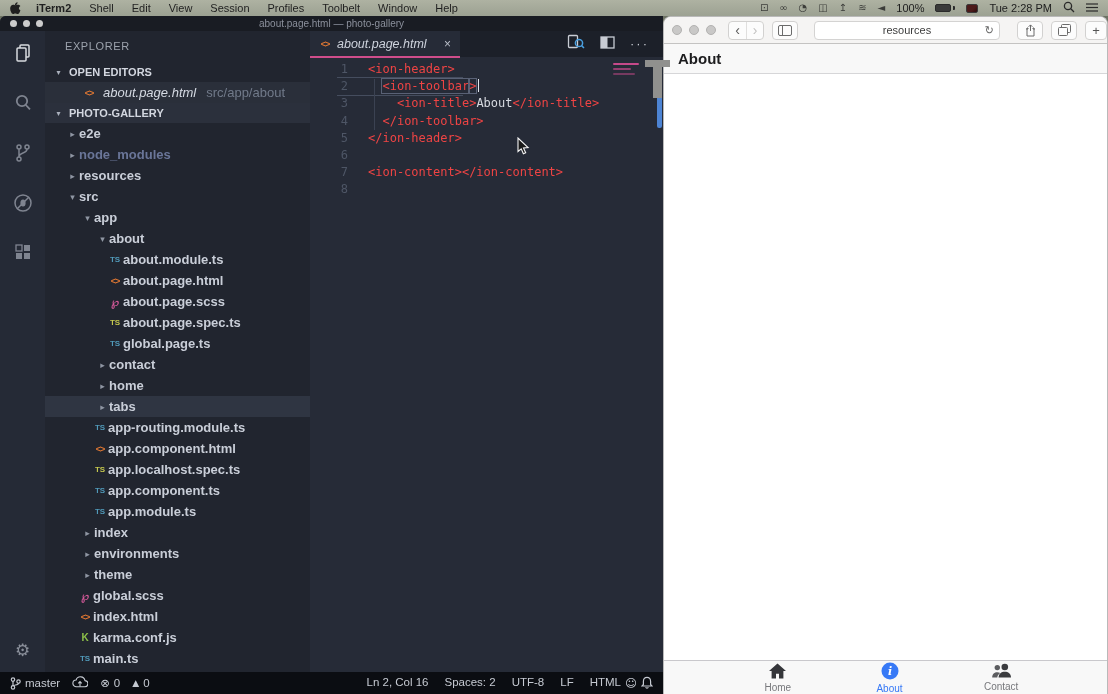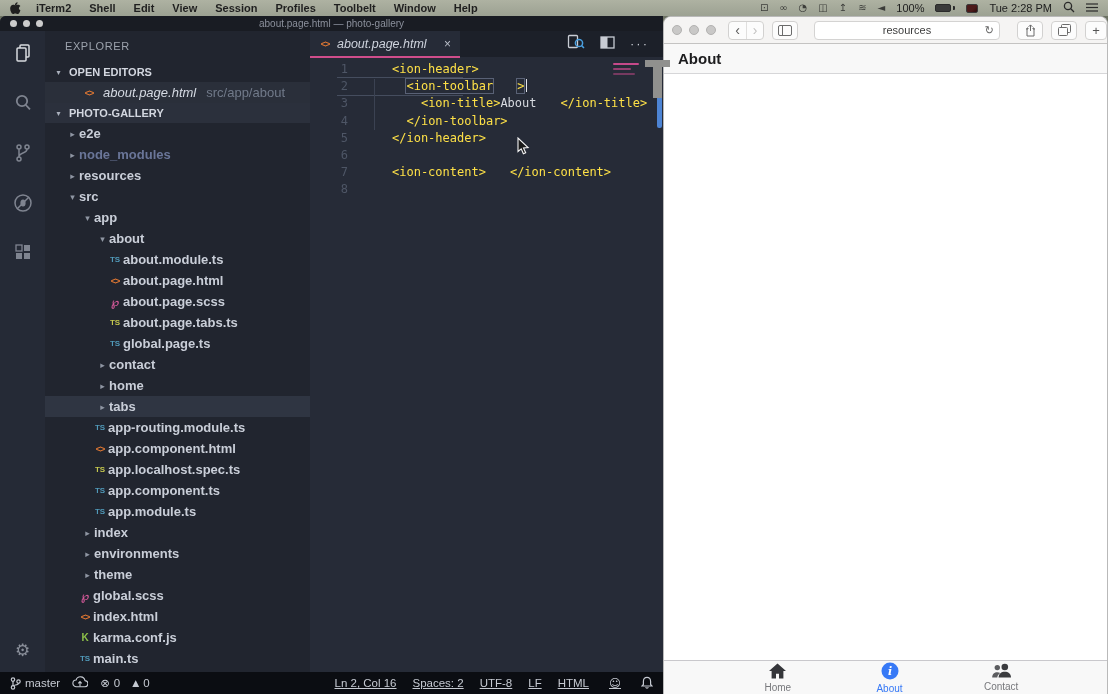--- a/index.html
+++ b/index.html
@@ -6,21 +6,21 @@
   html,body { width:1108px; height:694px; overflow:hidden; background:#6d7263;
     font-family:"Liberation Sans", sans-serif; }
   .stage { position:relative; width:1108px; height:694px; }
 
   
   .menubar { position:absolute; left:0; top:0; width:1108px; height:16px;
     background:linear-gradient(#aeb2a2,#9ca192); display:flex; align-items:center;
     padding:0 10px; font-size:11px; color:#1f1f1f; z-index:5; }
   .mb-left { display:flex; align-items:center; gap:0; }
   .apple { margin-right:6px; display:flex; align-items:center; }
-  .mb-item { padding:0 9px; white-space:nowrap;font-weight:bold; }
+  .mb-item { padding:0 9px; white-space:nowrap; }
   .mb-item.bold { font-weight:bold; }
   .mb-right { margin-left:auto; display:flex; align-items:center; gap:11px; }
   .mb-ic { font-size:10px; color:#222; opacity:.8; line-height:16px; }
   .mb-batt { display:flex; align-items:center; gap:2px; }
   .batt-body { width:16px; height:8px; border:1px solid #2a2a2a; border-radius:2px;
     background:#3a3a3a; }
   .batt-tip { width:2px; height:4px; background:#2a2a2a; border-radius:0 1px 1px 0; }
   .flag { width:12px; height:9px; border-radius:2px;
     background:linear-gradient(135deg,#4c1a1a 60%,#2a0d0d); border:1px solid #3a3a3a; }
   .mb-clock { font-size:11px; color:#1d1d1d; }
@@ -75,38 +75,38 @@
   .tab-name { font-style:italic; }
   .tab-close { margin-left:auto; color:#b9bec8; font-size:12px; }
   .tab-actions { margin-left:auto; display:flex; align-items:center; gap:15px; padding-right:14px; }
   .dots3 { color:#c8ccd4; font-size:13px; letter-spacing:2px; line-height:10px; }
 
   .codearea { flex:1; position:relative; font-family:"DejaVu Sans Mono", monospace;
     font-size:12px; padding-top:4px; overflow:hidden; }
   .cline { display:flex; height:17.2px; line-height:17.2px; position:relative; }
   .lnum { width:38px; text-align:right; color:#4e5666; flex:none; }
   .lcontent { white-space:pre; padding-left:20px; color:#d7dae0; }
-  .seg.t { color:#fde047;margin-left:24px; }
+  .seg.t { color:#ef4444; }
   .seg.b { box-shadow:0 0 0 1px #596175; }
   .caret-bar { display:inline-block; width:1px; height:13px; background:#e2e6ee;
     vertical-align:-2px; margin-left:2px; }
   .cline.cur::before, .cline.cur::after { content:""; position:absolute; left:27px;
     width:126px; border-top:1px solid #454d5e; }
   .cline.cur::before { top:-1px; } .cline.cur::after { bottom:-1px; }
   .iguide { position:absolute; left:64px; top:22px; width:1px; height:51px; background:#3b4252; }
   .mmap { position:absolute; right:18px; top:6px; width:32px; }
   .mmap i { display:block; height:2px; margin-bottom:3px; background:#c6498a; border-radius:1px; }
   .bluebar { position:absolute; right:1px; top:31px; width:5px; height:40px;
     background:#4d84d4; border-radius:2px; }
 
   .vsc-statusbar { height:22px; background:#0b0d12; flex:none; display:flex;
     align-items:center; color:#c6cad2; font-size:11.5px; padding:0 10px; }
   .sbL { display:flex; align-items:center; gap:12px; }
   .sbL .grp { display:flex; align-items:center; gap:4px; }
-  .sbR { margin-left:auto; display:flex; align-items:center; gap:20px;text-decoration:underline; }
+  .sbR { margin-left:auto; display:flex; gap:4px; }
   .glyph { font-family:"DejaVu Sans", sans-serif; }
 
   
   .safari { position:absolute; left:663px; top:16px; width:445px; height:678px;
     background:#fff; border:1px solid #b9b9b9; border-bottom:none;
     border-radius:8px 8px 0 0; overflow:hidden; display:flex; flex-direction:column; z-index:3; }
   .saf-toolbar { height:27px; background:#f5f4f3; border-bottom:1px solid #c4c3c2;
     flex:none; display:flex; align-items:center; padding:0 8px; gap:8px; }
   .saf-dots { display:flex; gap:7px; margin-right:4px; }
   .saf-dot { width:10px; height:10px; border-radius:50%; background:#c9c8c7; border:1px solid #b3b2b1; }
@@ -279,21 +279,21 @@
             <div class="tree-row" style="padding-left:62px">
               <span class="fic html">&lt;&gt;</span>
               <span class="tlabel">about.page.html</span>
             </div>
             <div class="tree-row" style="padding-left:62px">
               <span class="fic scss">℘</span>
               <span class="tlabel">about.page.scss</span>
             </div>
             <div class="tree-row" style="padding-left:62px">
               <span class="fic ts-spec">TS</span>
-              <span class="tlabel">about.page.tabs.ts</span>
+              <span class="tlabel">about.page.spec.ts</span>
             </div>
             <div class="tree-row" style="padding-left:62px">
               <span class="fic ts">TS</span>
               <span class="tlabel">global.page.ts</span>
             </div>
             <div class="tree-row" style="padding-left:51px">
               <span class="tw glyph">▸</span>
               <span class="tlabel">contact</span>
             </div>
             <div class="tree-row" style="padding-left:51px">

